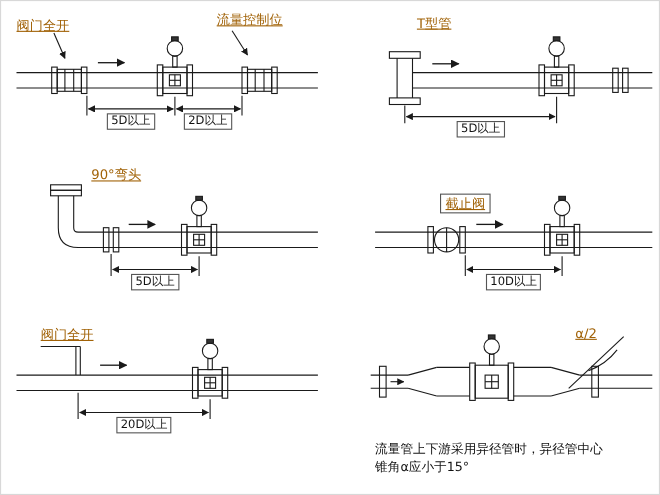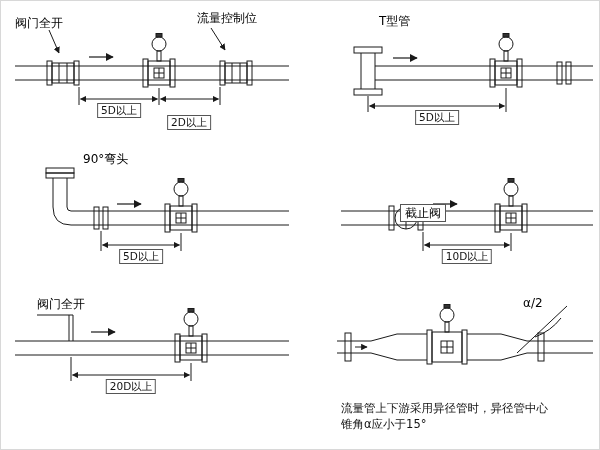--- a/index.html
+++ b/index.html
@@ -3,24 +3,25 @@
 <meta charset="utf-8">
 <style>
   * { margin:0; padding:0; box-sizing:border-box; }
   body { background:#ffffff; font-family:"DejaVu Sans", sans-serif; }
   .canvas {
     position:relative; width:600px; height:450px;
     background:#ffffff; border:1px solid #d8d8d8; overflow:hidden;
   }
   .canvas svg { position:absolute; left:0; top:0; }
   .lbl {
-    position:absolute; font-size:12px; line-height:14px; color:#000000;
+    position:absolute; font-size:12px; line-height:14px; color:#a16207;
     white-space:nowrap;
+    text-decoration:underline;
   }
-  .boxed { border:1px solid #555; padding:1px 4px; background:#fff;margin-top:28px; }
+  .boxed { border:1px solid #555; padding:1px 4px; background:#fff; }
   .dim {
     position:absolute; font-size:10.5px; line-height:13px; color:#111;
     border:1px solid #555; background:#fff; padding:0 3px;
     transform:translateX(-50%); white-space:nowrap;
   }
   .caption {
     position:absolute; font-size:11.5px; line-height:16px; color:#111;
     white-space:nowrap;
   }
 </style>
@@ -166,21 +167,21 @@
         <use href="#flange-tall" x="540" y="346"></use>
         <line x1="516" y1="352" x2="566" y2="305"></line>
         <path d="M534 336 Q550 330 560 317"></path>
       </g>
     </g>
   </svg>
 
   <div class="lbl" style="left:14px; top:15px">阀门全开</div>
   <div class="lbl" style="left:196px; top:10px">流量控制位</div>
   <div class="dim" style="left:118px; top:102px">5D以上</div>
-  <div class="dim" style="left:188px; top:114px">2D以上</div>
+  <div class="dim" style="left:188px; top:102px">2D以上</div>
 
   <div class="lbl" style="left:378px; top:13px">T型管</div>
   <div class="dim" style="left:436px; top:109px">5D以上</div>
 
   <div class="lbl" style="left:82px; top:151px">90°弯头</div>
   <div class="dim" style="left:140px; top:248px">5D以上</div>
 
   <div class="lbl boxed" style="left:399px; top:175px">截止阀</div>
   <div class="dim" style="left:466px; top:248px">10D以上</div>
 

